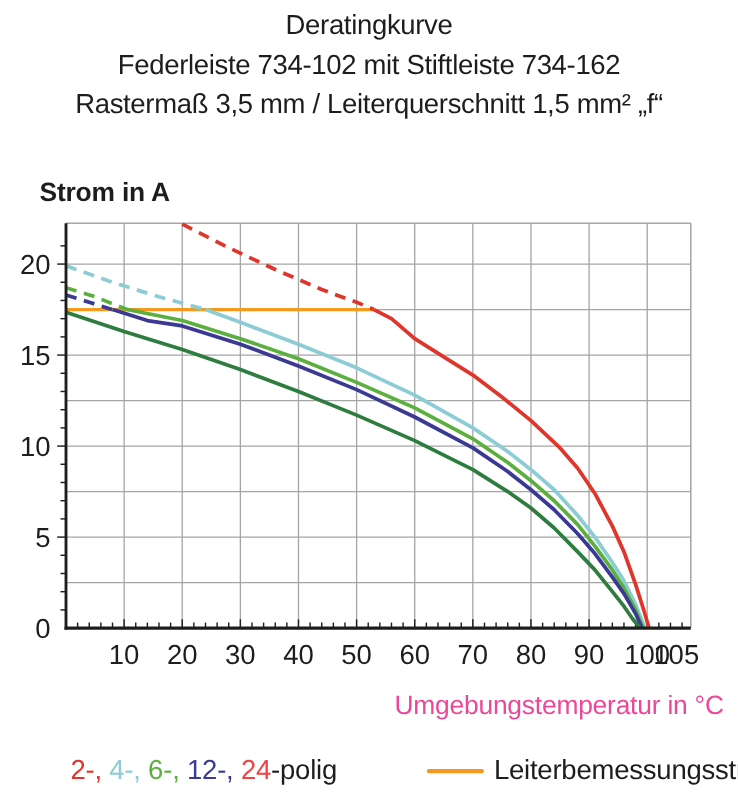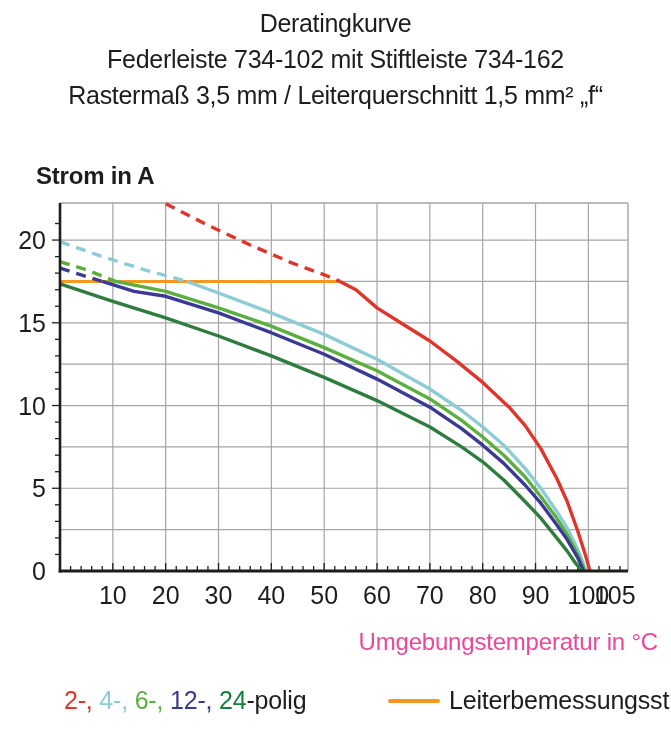--- a/index.html
+++ b/index.html
@@ -176,20 +176,20 @@
       <text x="614.7906976744187" y="604" font-size="25" fill="#1d1d1b" text-anchor="middle" class="tick-text">105</text>
       <text x="46" y="580" font-size="25" fill="#1d1d1b" text-anchor="end" class="tick-text">0</text>
       <text x="46" y="497.2661870503597" font-size="25" fill="#1d1d1b" text-anchor="end" class="tick-text">5</text>
       <text x="46" y="414.5323741007194" font-size="25" fill="#1d1d1b" text-anchor="end" class="tick-text">10</text>
       <text x="46" y="331.7985611510791" font-size="25" fill="#1d1d1b" text-anchor="end" class="tick-text">15</text>
       <text x="46" y="249.06474820143882" font-size="25" fill="#1d1d1b" text-anchor="end" class="tick-text">20</text>
     </svg>
 
   <div class="axis-label-x">Umgebungstemperatur in °C</div>
 
-  <div class="legend-poles"><span style="color: rgb(224, 53, 43);">2-,</span><span style="color: rgb(140, 204, 212);"> 4-,</span><span style="color: rgb(91, 175, 63);"> 6-,</span><span style="color: rgb(58, 58, 149);"> 12-,</span><span style="color: #15803d;"> 24</span><span>-polig</span></div>
+  <div class="legend-poles"><span style="color: rgb(224, 53, 43);">2-,</span><span style="color: rgb(140, 204, 212);"> 4-,</span><span style="color: rgb(91, 175, 63);"> 6-,</span><span style="color: rgb(58, 58, 149);"> 12-,</span><span style="color: #ef4444;"> 24</span><span>-polig</span></div>
 
   <div class="legend-ref">
     <span class="swatch" style="background: rgb(243, 154, 30);"></span>
     <span class="ref-label">Leiterbemessungsstrom</span>
   </div>
 
 </div>
 
 </body></html>

